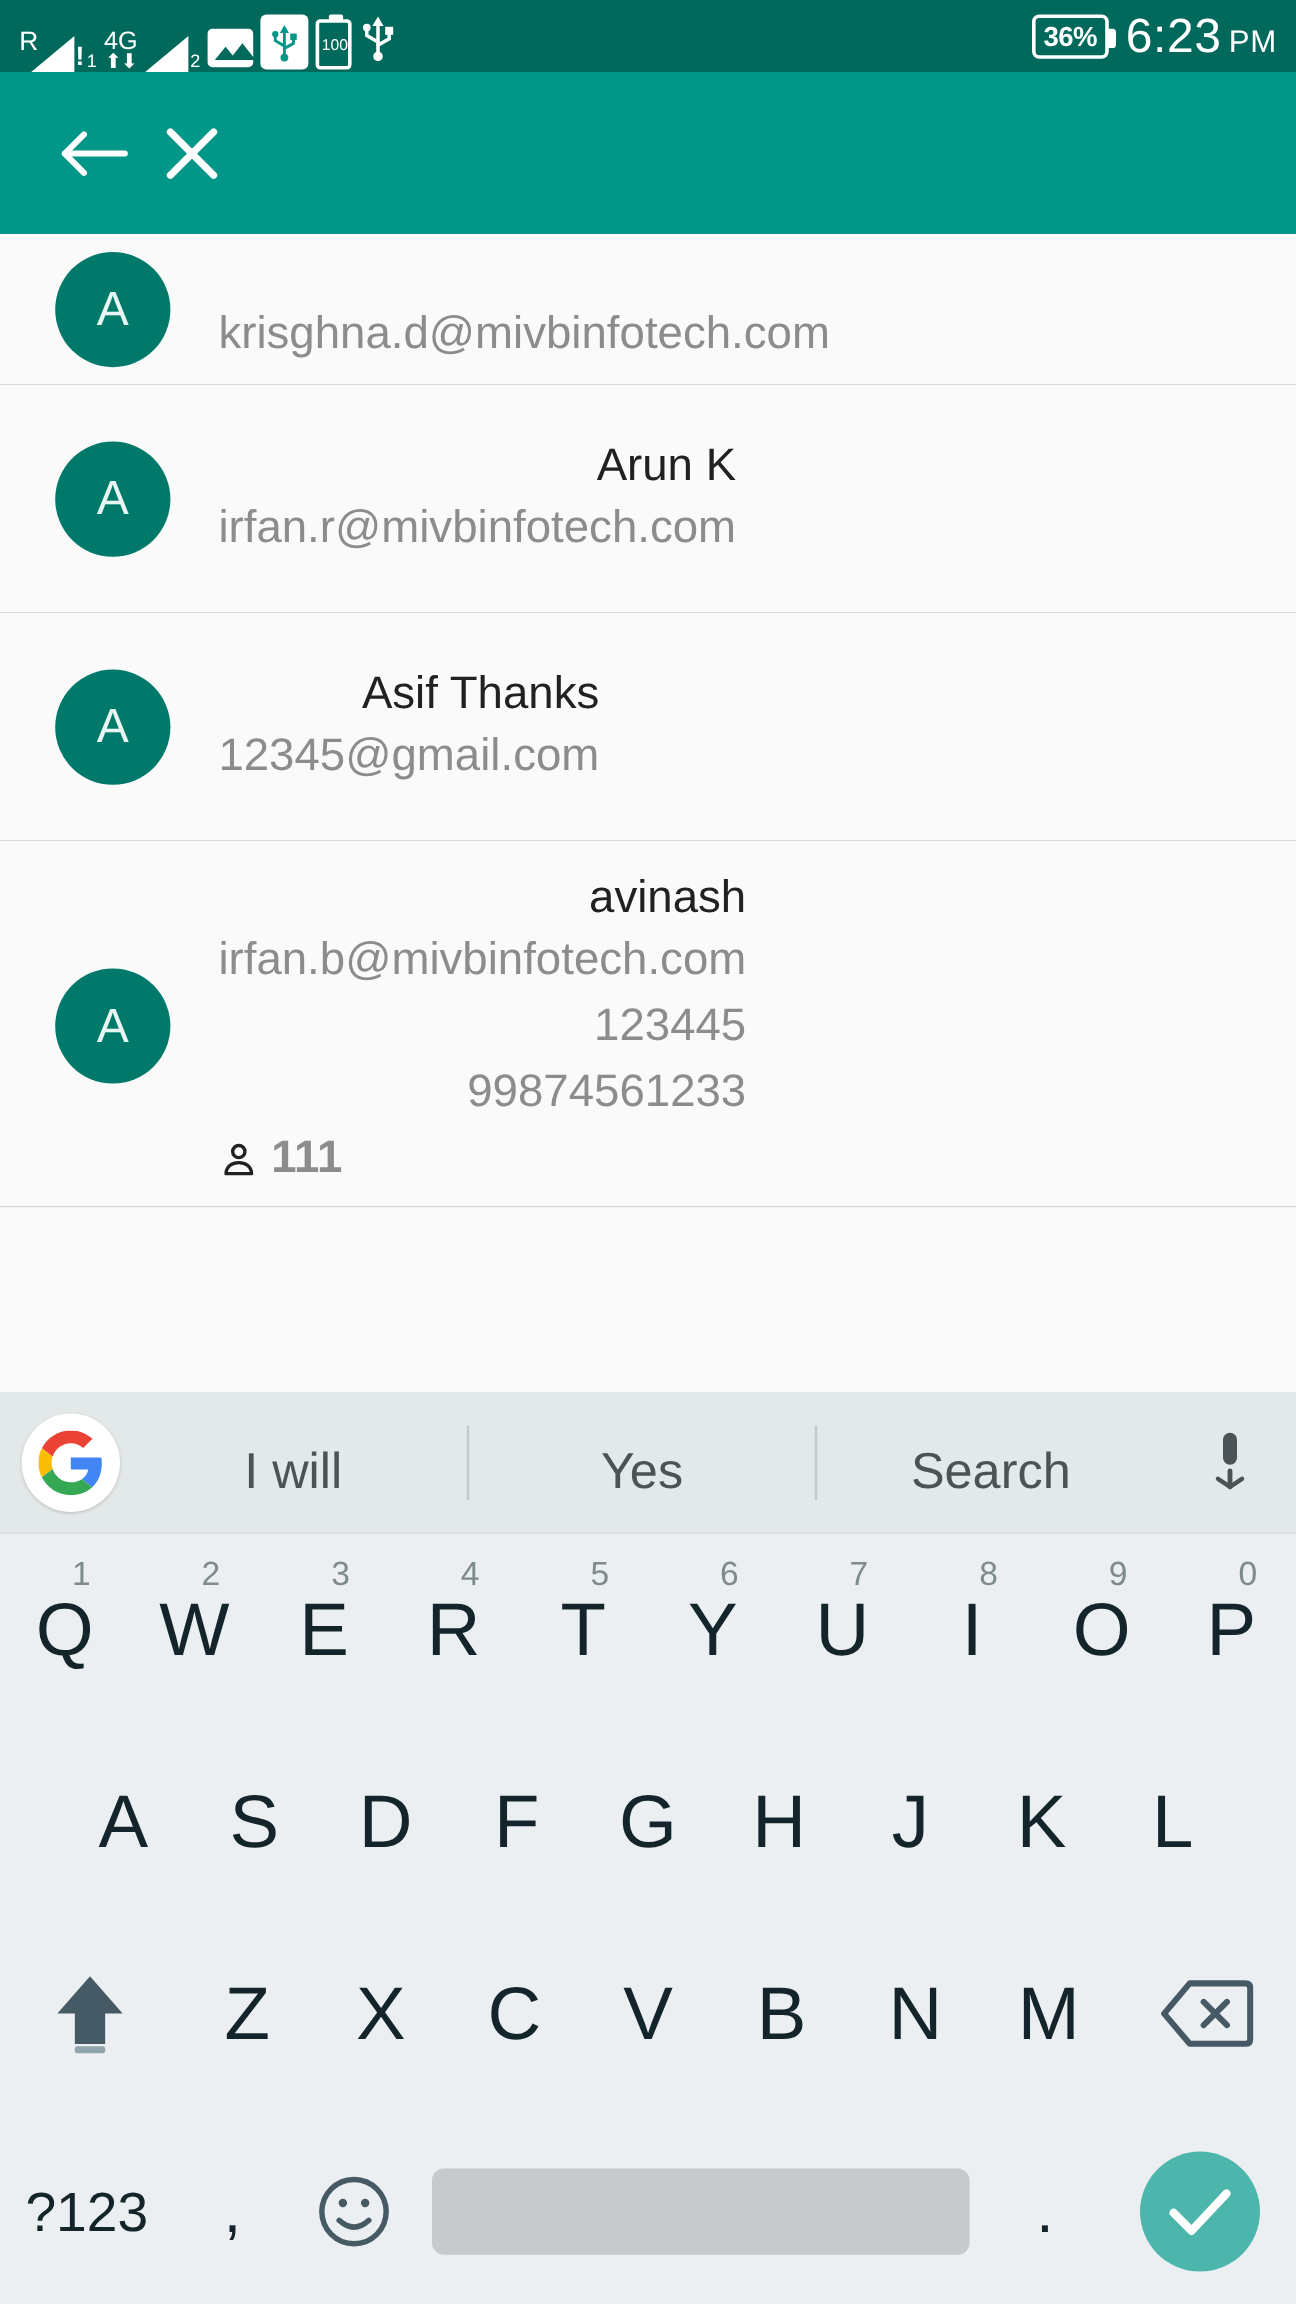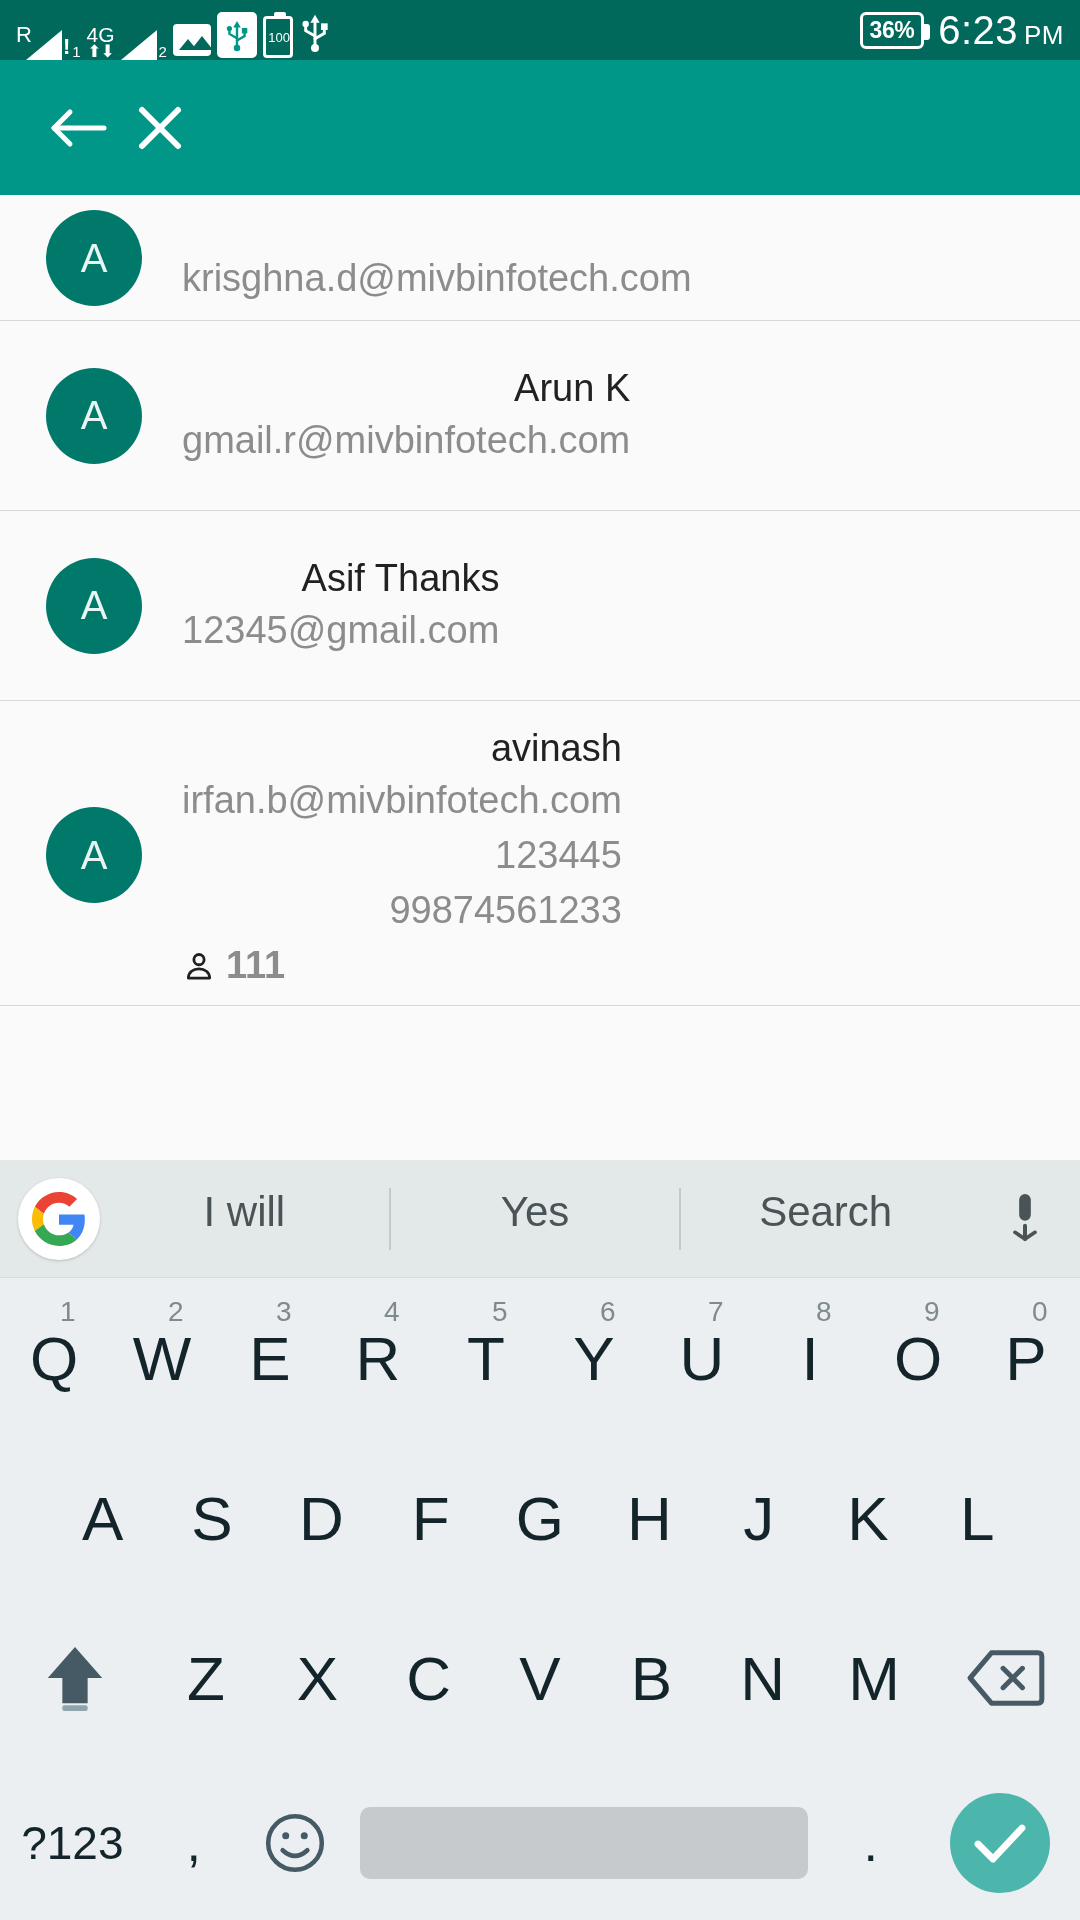--- a/index.html
+++ b/index.html
@@ -116,21 +116,21 @@
   }
   .sugg{
     height:118px; background:#e3e8e9; display:flex; align-items:center;
     border-bottom:1px solid #d6dbdc;
   }
   .glogo{
     width:82px;height:82px;border-radius:50%;background:#fff;
     margin-left:18px; display:flex;align-items:center;justify-content:center;
     box-shadow:0 1px 3px rgba(0,0,0,.18);
   }
-  .sugg-items{ flex:1; display:flex; align-items:flex-start; }
+  .sugg-items{ flex:1; display:flex; align-items:flex-end; }
   .sugg-item{
     flex:1; text-align:center; font-size:42px; color:#4a5356;
   }
   .sep{ width:2px; height:62px; background:#c3cace; }
   .mic{ width:110px; display:flex; align-items:center; justify-content:center; }
 
   .krow{ display:flex; align-items:center; height:160px; }
   .key{
     flex:1; height:160px; display:flex; align-items:center; justify-content:center;
     position:relative; font-size:62px; color:#13242b; font-weight:400;
@@ -239,21 +239,21 @@
       <div class="avatar">A</div>
       <div class="rowtext">
         <div class="cmail">krisghna.d@mivbinfotech.com</div>
       </div>
     </div>
 
     <div class="row row-b">
       <div class="avatar">A</div>
       <div class="rowtext">
         <div class="cname">Arun K</div>
-        <div class="cmail">gmail.r@mivbinfotech.com</div>
+        <div class="cmail">irfan.r@mivbinfotech.com</div>
       </div>
     </div>
 
     <div class="row row-c">
       <div class="avatar">A</div>
       <div class="rowtext">
         <div class="cname">Asif Thanks</div>
         <div class="cmail">12345@gmail.com</div>
       </div>
     </div>

